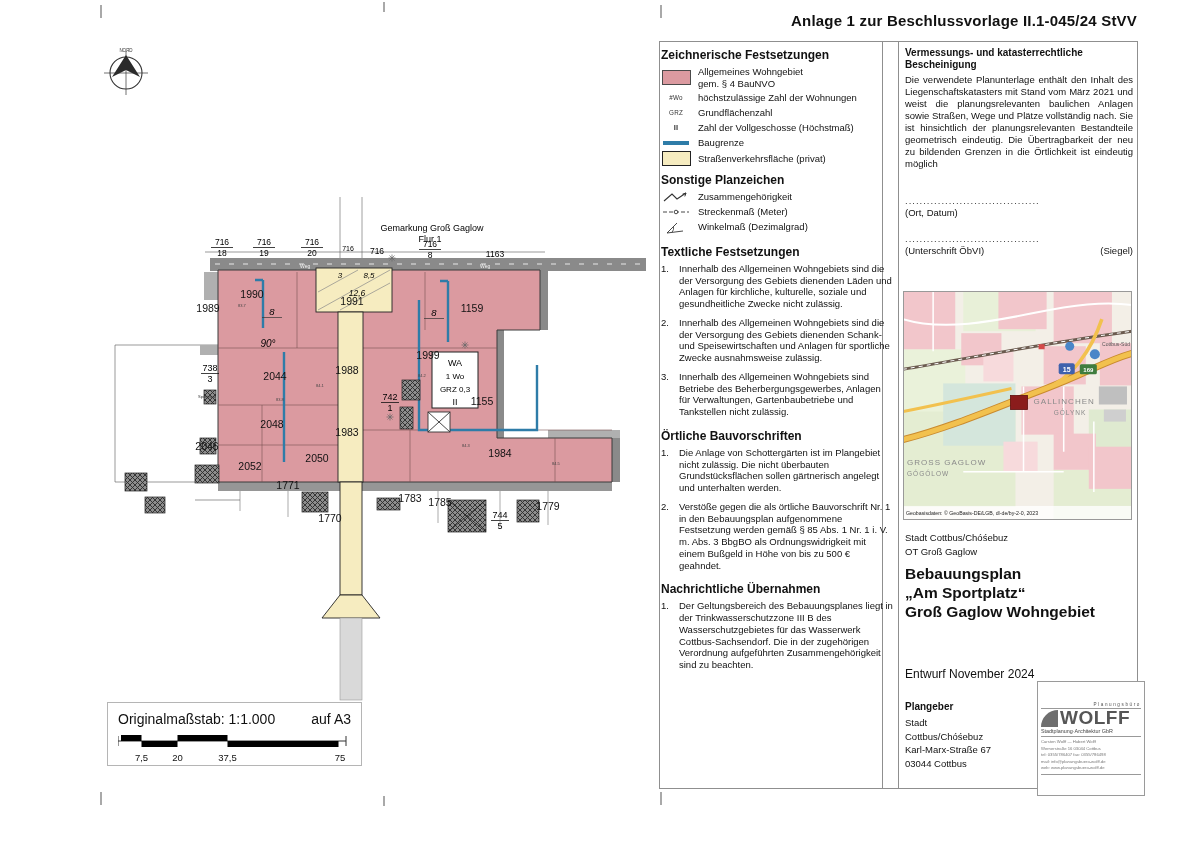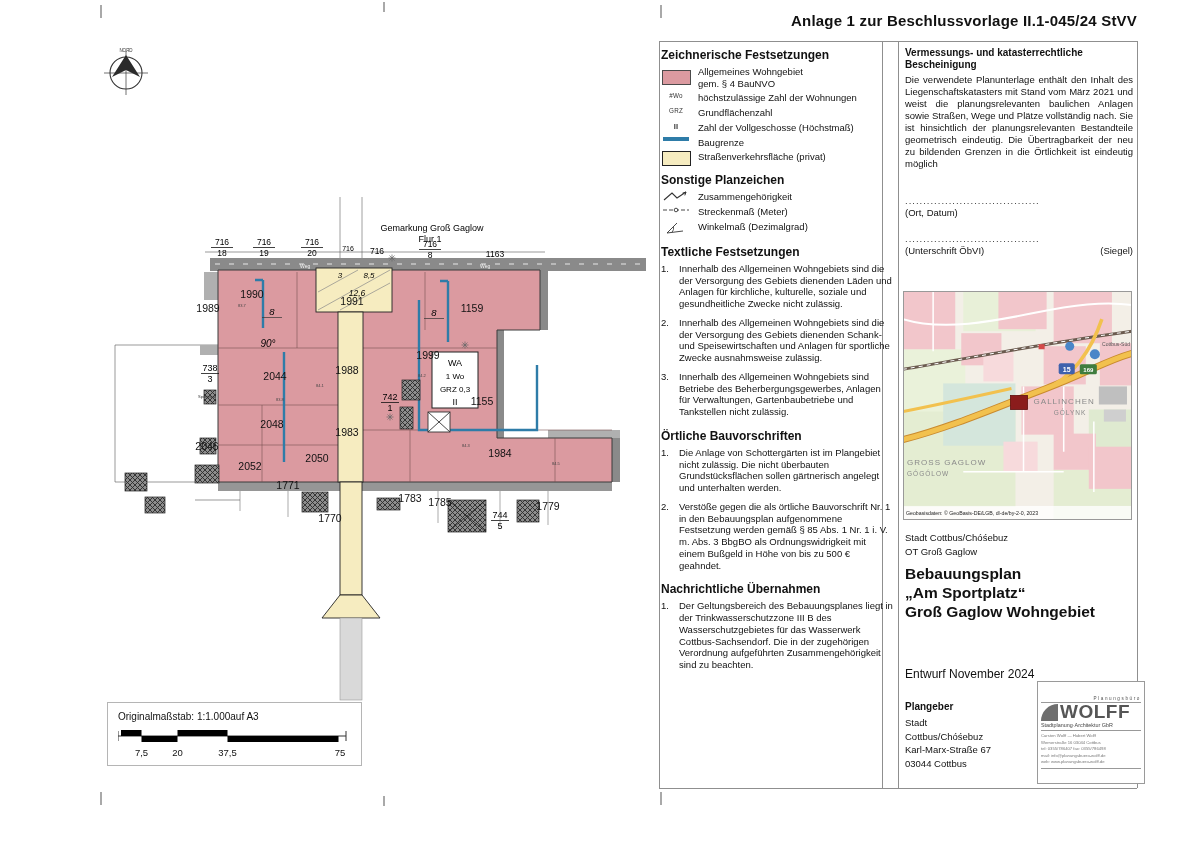--- a/index.html
+++ b/index.html
@@ -9,21 +9,21 @@
   .mark{position:absolute;background:#a9a9a9}
   .vline{position:absolute;width:1px;background:#8f8f8f}
   .hline{position:absolute;height:1px;background:#8f8f8f}
   .doc-title{position:absolute;top:12px;right:54px;font-size:15px;font-weight:bold;letter-spacing:.2px}
   svg text{font-family:"Liberation Sans",sans-serif}
 
   
   .legend{position:absolute;left:661px;top:48px;width:233px;font-size:9.5px;line-height:1.24}
   .lg-h{font-size:12px;font-weight:bold;margin:0 0 3px 0}
   .lg-h.mt{margin-top:7px}
-  .lg-row{display:flex;gap:7px;margin-bottom:3px;align-items:flex-start}
+  .lg-row{display:flex;gap:7px;margin-bottom:3px;align-items:center}
   .lg-row.top{align-items:center}
   .lg-ic{width:30px;flex:0 0 30px;display:flex;justify-content:center;align-items:center}
   .sw{width:27px;height:13px;border:1.3px solid #4a4a4a;background:#db9aa0}
   .sw.yellow{background:#f6ecc0;border-color:#222}
   .bau{width:26px;height:4px;background:#2e7ca8}
   .tic{font-size:6.3px;color:#333;letter-spacing:.2px}
   .num-col{width:18px;flex:0 0 18px}
   .tf-item{display:flex;margin-bottom:7px}
   .tf-text{flex:1}
   .sec-gap{margin-top:11px}
@@ -34,31 +34,31 @@
   .sv-body{text-align:justify}
   .dots{margin-top:24px;letter-spacing:1px;color:#333}
   .sigrow{display:flex;justify-content:space-between}
   .cityblock{position:absolute;left:905px;top:531px;width:228px;font-size:9.5px;line-height:1.45}
   .headings{position:absolute;left:905px;top:564px;width:232px;font-size:15.5px;font-weight:bold;line-height:1.24}
   .status{position:absolute;left:905px;top:667px;font-size:12px}
   .plangeber{position:absolute;left:905px;top:700px;font-size:9.5px;line-height:1.42}
   .pg-label{font-weight:bold;font-size:10px;margin-bottom:2px}
 
   
-  .logo{position:absolute;left:1037px;top:681px;width:100px;border:1px solid #9a9a9a;padding:14px 3px;background:#fff}
+  .logo{position:absolute;left:1037px;top:681px;width:100px;border:1px solid #9a9a9a;padding:20px 3px;background:#fff}
   .logo-small{font-size:4.6px;letter-spacing:1.6px;color:#555;text-align:right;border-bottom:.5px solid #999;padding-bottom:1px}
   .logo-main{display:flex;align-items:flex-end;gap:2px}
   .logo-q{width:17px;height:17px;background:#6e6e6e;border-radius:17px 0 0 0}
   .logo-name{font-size:19px;font-weight:bold;color:#565656;letter-spacing:.5px;line-height:.95}
   .logo-sub{font-size:5.4px;color:#444;margin-top:1px;border-bottom:.5px solid #999;padding-bottom:2px}
   .logo-contact{font-size:4.2px;color:#777;line-height:1.55;margin-top:2px;border-bottom:.5px solid #999;padding-bottom:2px}
 
   
   .scalebox{position:absolute;left:107px;top:702px;width:255px;height:64px;border:1px solid #b5b5b5;box-sizing:border-box;padding:8px 10px 0 10px}
-  .scale-row{display:flex;justify-content:flex-start;font-size:10px}
+  .scale-row{display:flex;justify-content:space-between;font-size:14px}
 </style>
 </head>
 <body>
 
 <div class="mark" style="left:100px;top:5px;width:1.5px;height:13px"></div>
 <div class="mark" style="left:383px;top:2px;width:1.5px;height:10px"></div>
 <div class="mark" style="left:660px;top:5px;width:1.5px;height:13px"></div>
 <div class="mark" style="left:100px;top:792px;width:1.5px;height:13px"></div>
 <div class="mark" style="left:383px;top:796px;width:1.5px;height:10px"></div>
 <div class="mark" style="left:660px;top:792px;width:1.5px;height:13px"></div>

